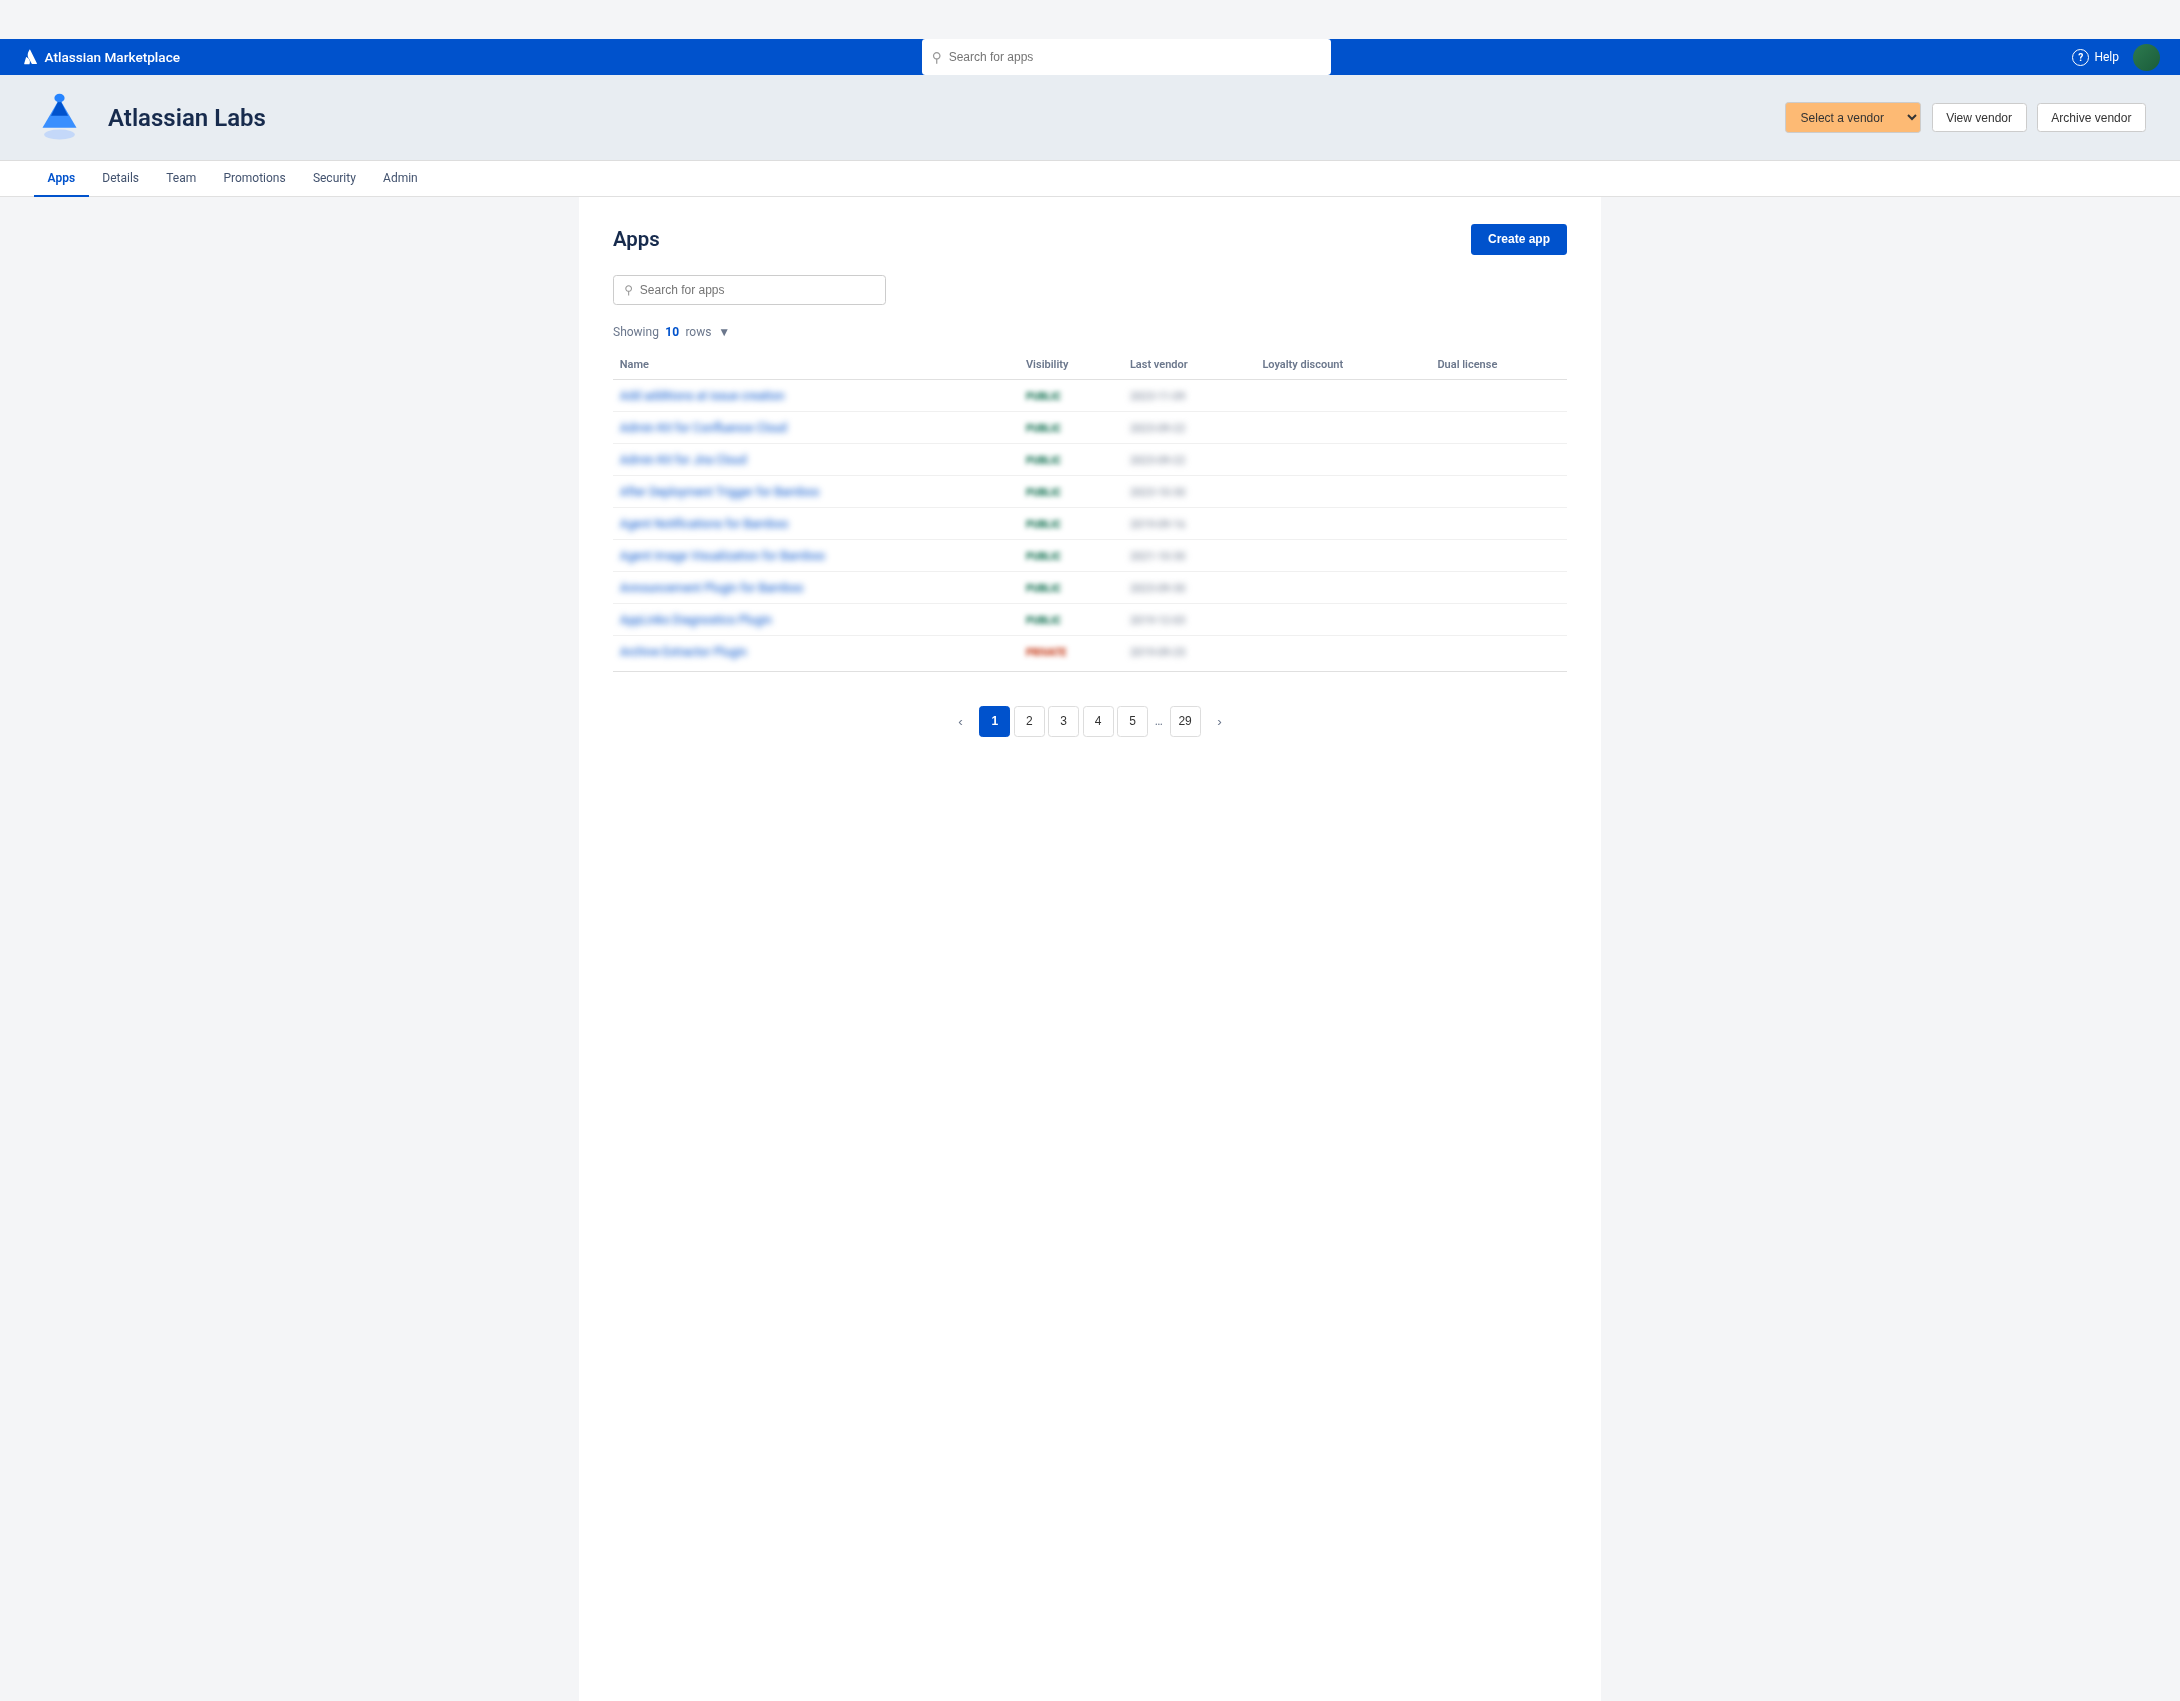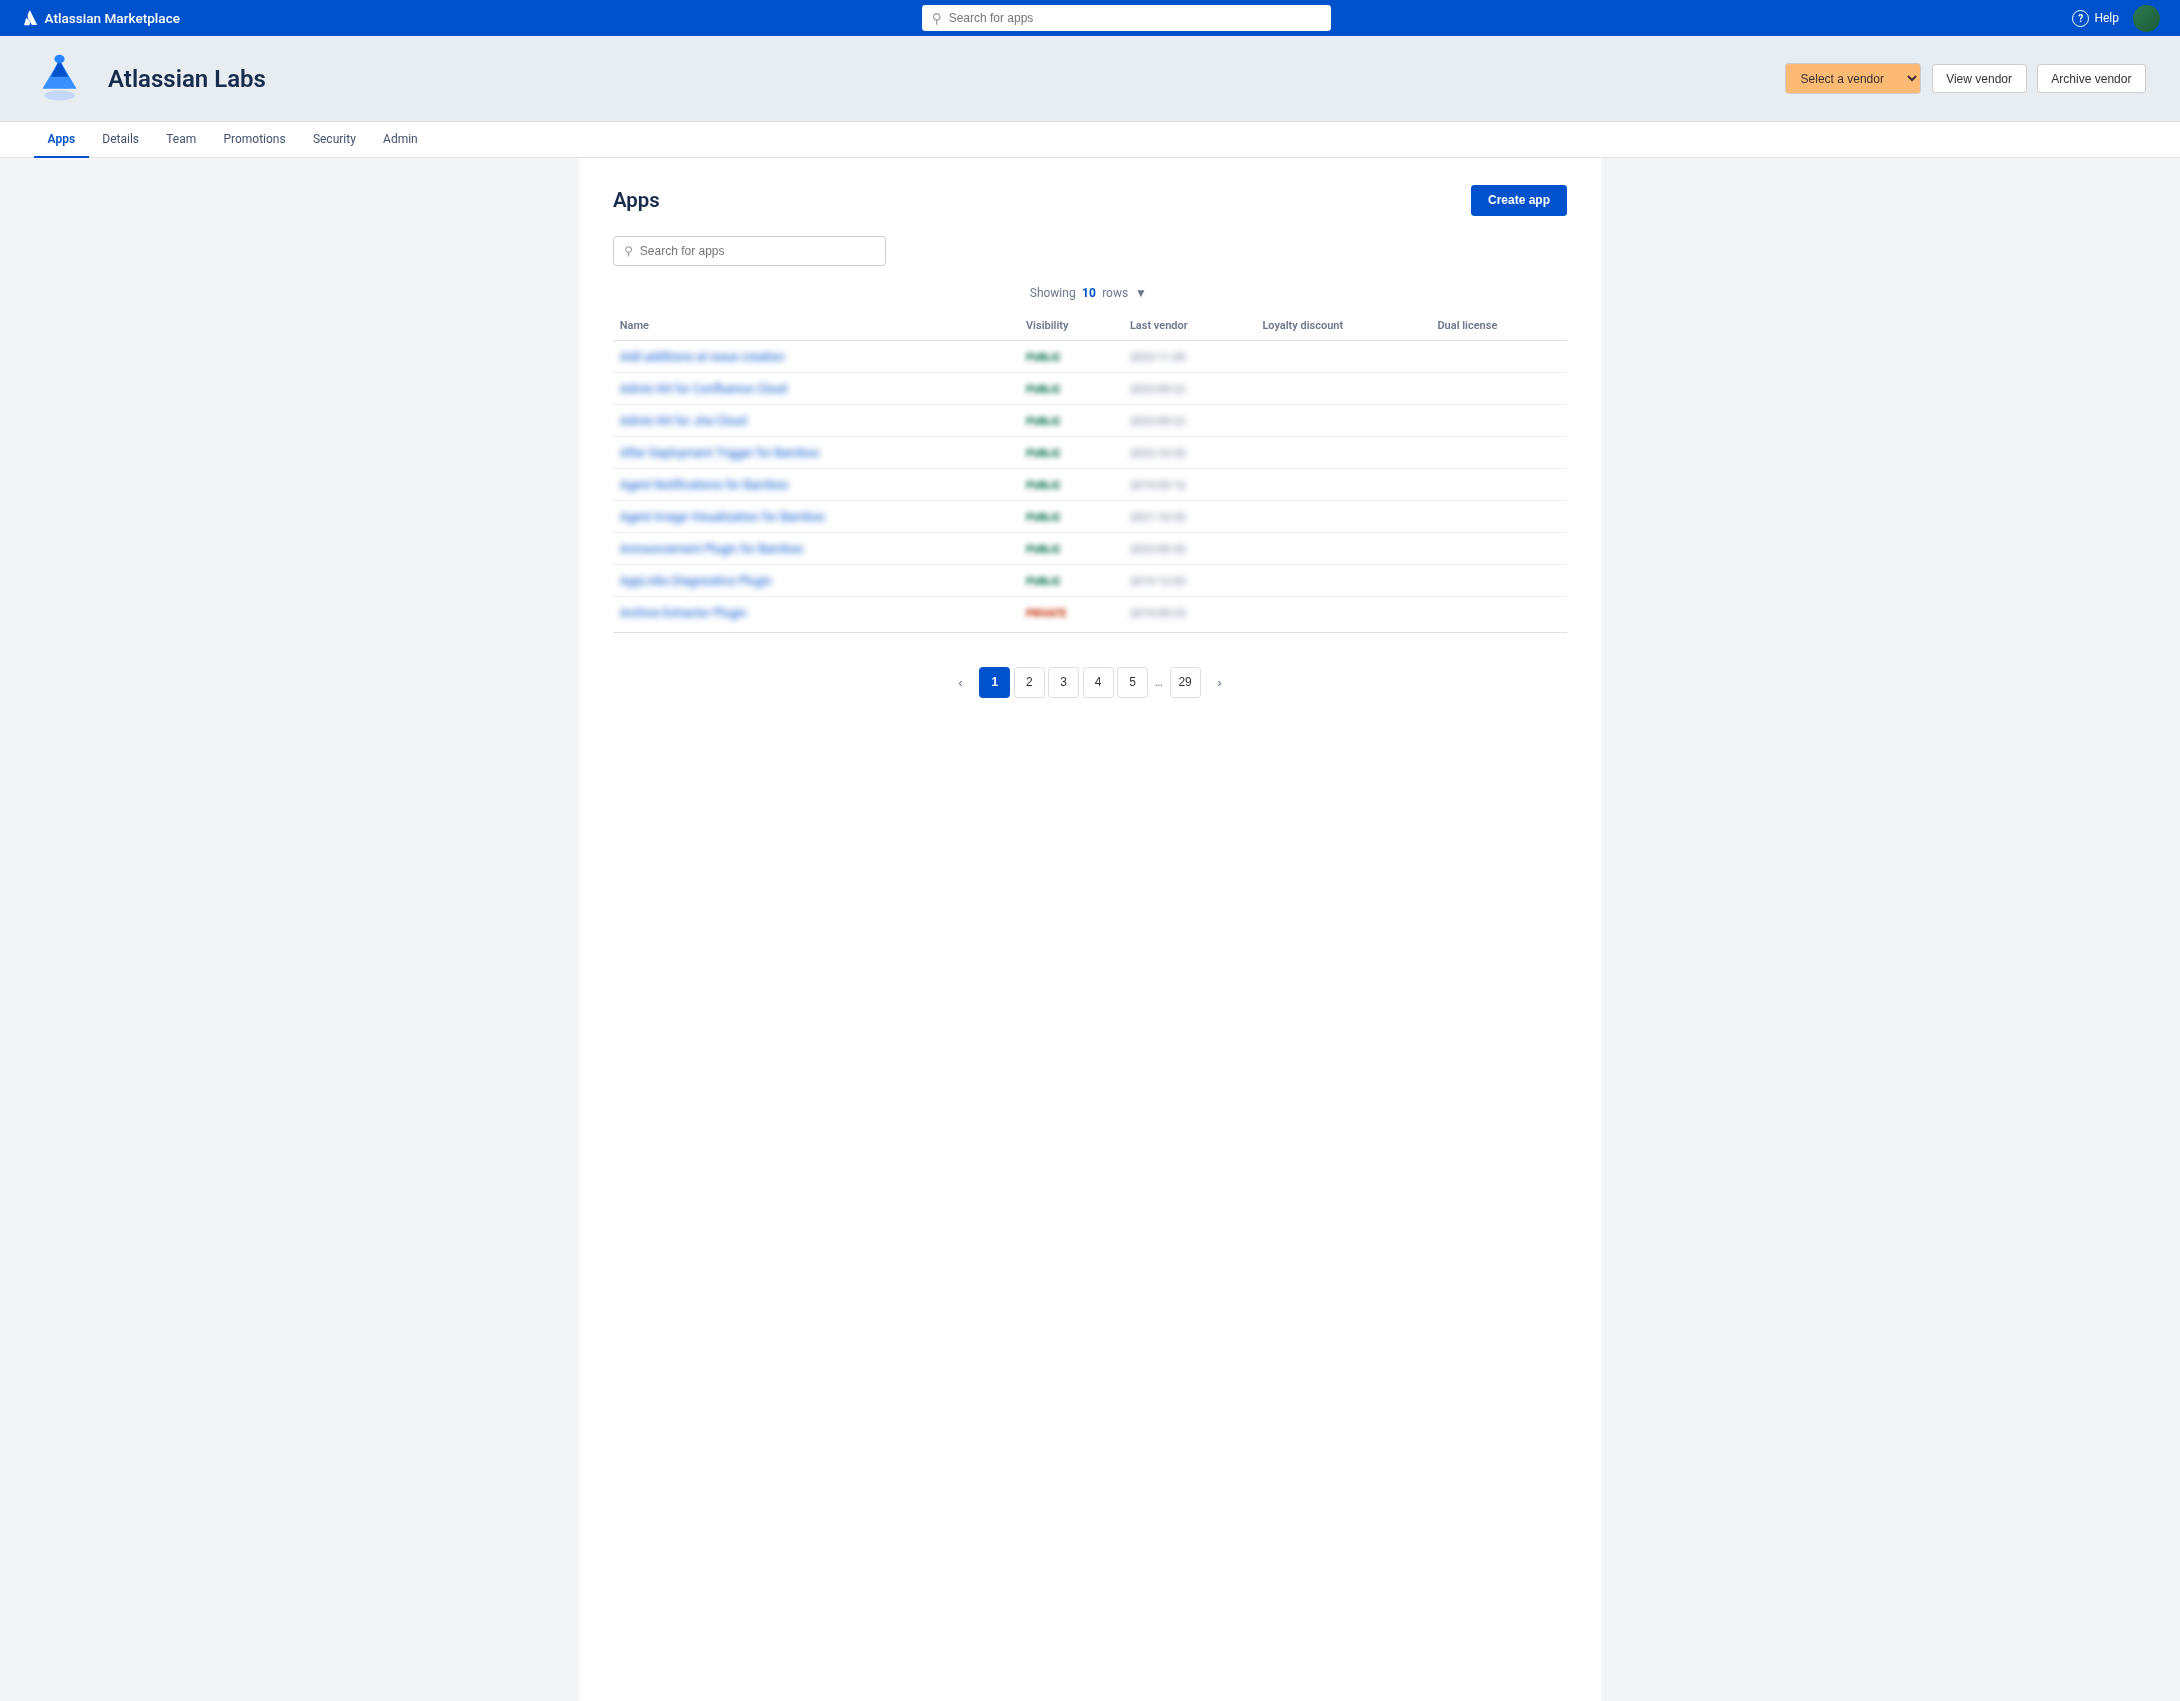--- a/index.html
+++ b/index.html
@@ -2,24 +2,24 @@
 <html style="font-size:13.6px"><head>
   <meta charset="utf-8">
   <style>
     * { box-sizing: border-box; margin: 0; padding: 0; }
     body { font-family: -apple-system, BlinkMacSystemFont, 'Segoe UI', Roboto, sans-serif; background: #f4f5f7; min-height: 100vh; }
 
     
     .top-nav {
       background: #0052cc;
       display: flex;
-      align-items: center;
       padding: 0 20.4px;
       height: 36px;
       gap: 13.6px;
+      margin-top: 39px;
     }
     .atlassian-logo {
       display: flex;
       align-items: center;
       gap: 5.1px;
     }
     .atlassian-logo svg { width: 19px; height: 19px; }
     .top-nav-search {
       flex: 1;
       display: flex;
@@ -183,21 +183,21 @@
       border: none;
       outline: none;
       font-size: 12px;
       color: #333;
       width: 100%;
     }
 
     
     .table-controls {
       display: flex;
-      justify-content: center;
+      justify-content: flex-start;
       align-items: center;
       margin-bottom: 10.2px;
       font-size: 12px;
       color: #6b778c;
     }
     .table-controls span { margin-right: 3.4px; }
     .rows-count { color: #0052cc; font-weight: 700; }
     .rows-dropdown { cursor: pointer; color: #6b778c; margin-left: 3.4px; }
 
     .apps-table {

